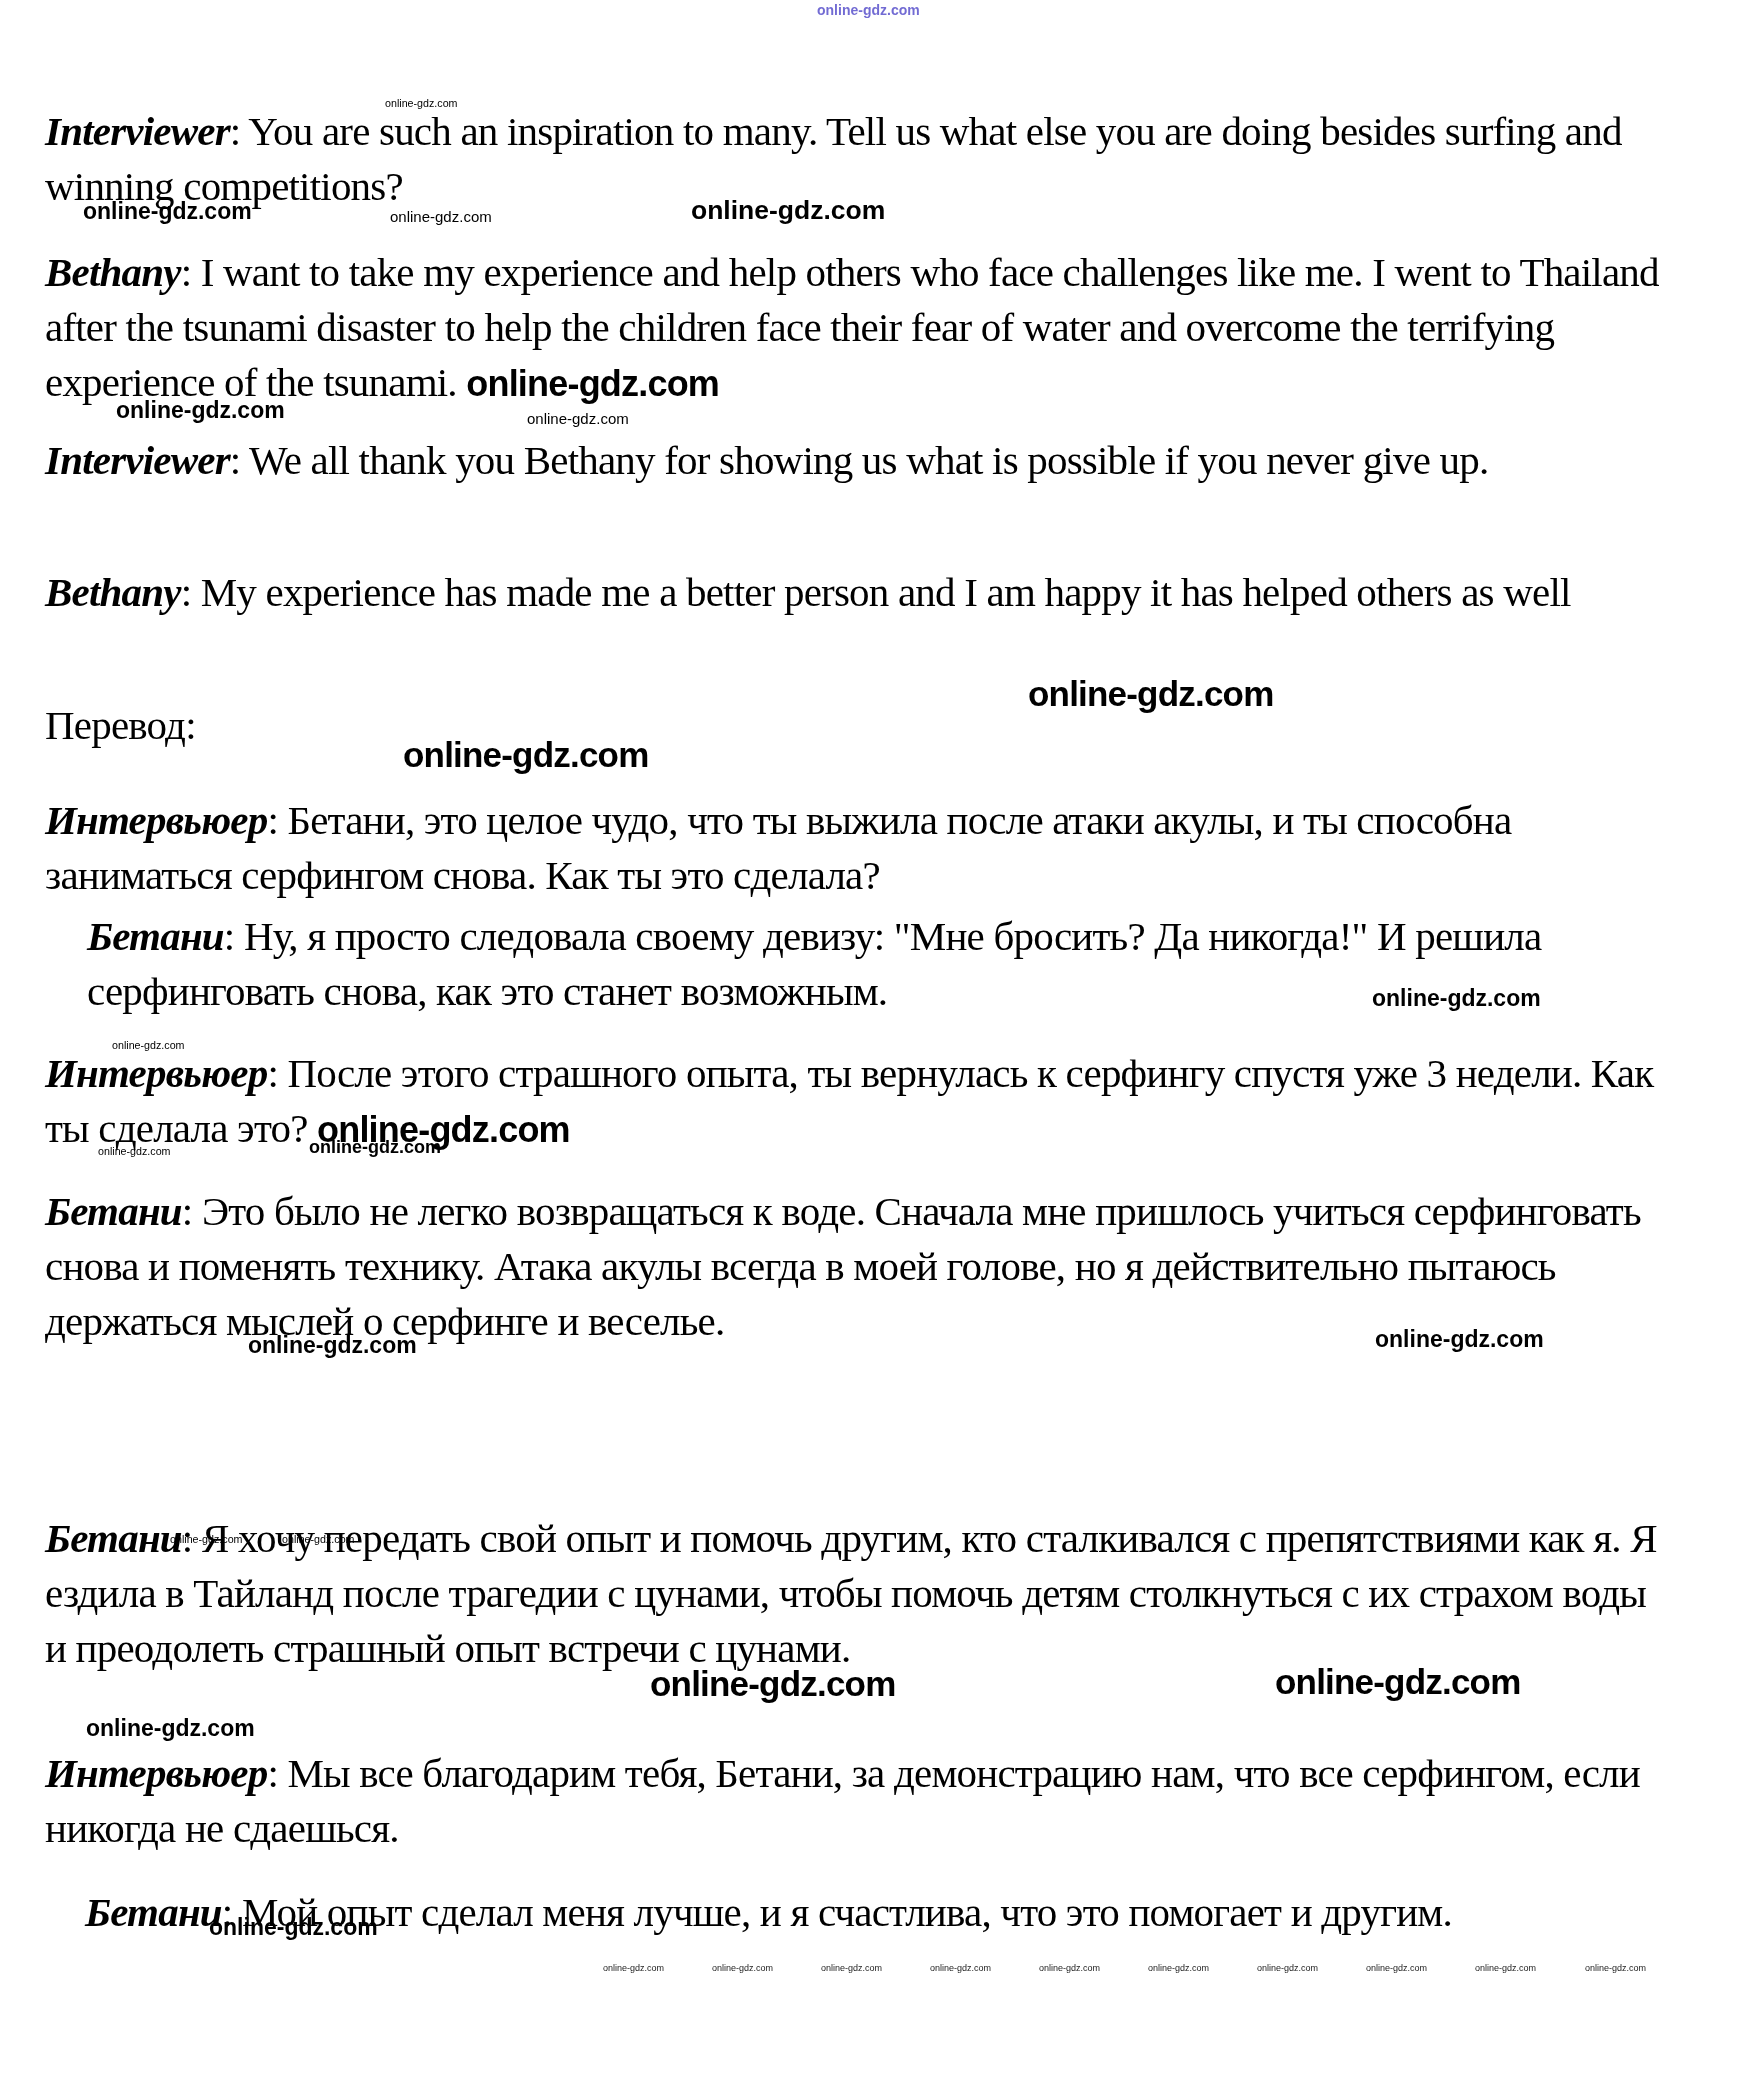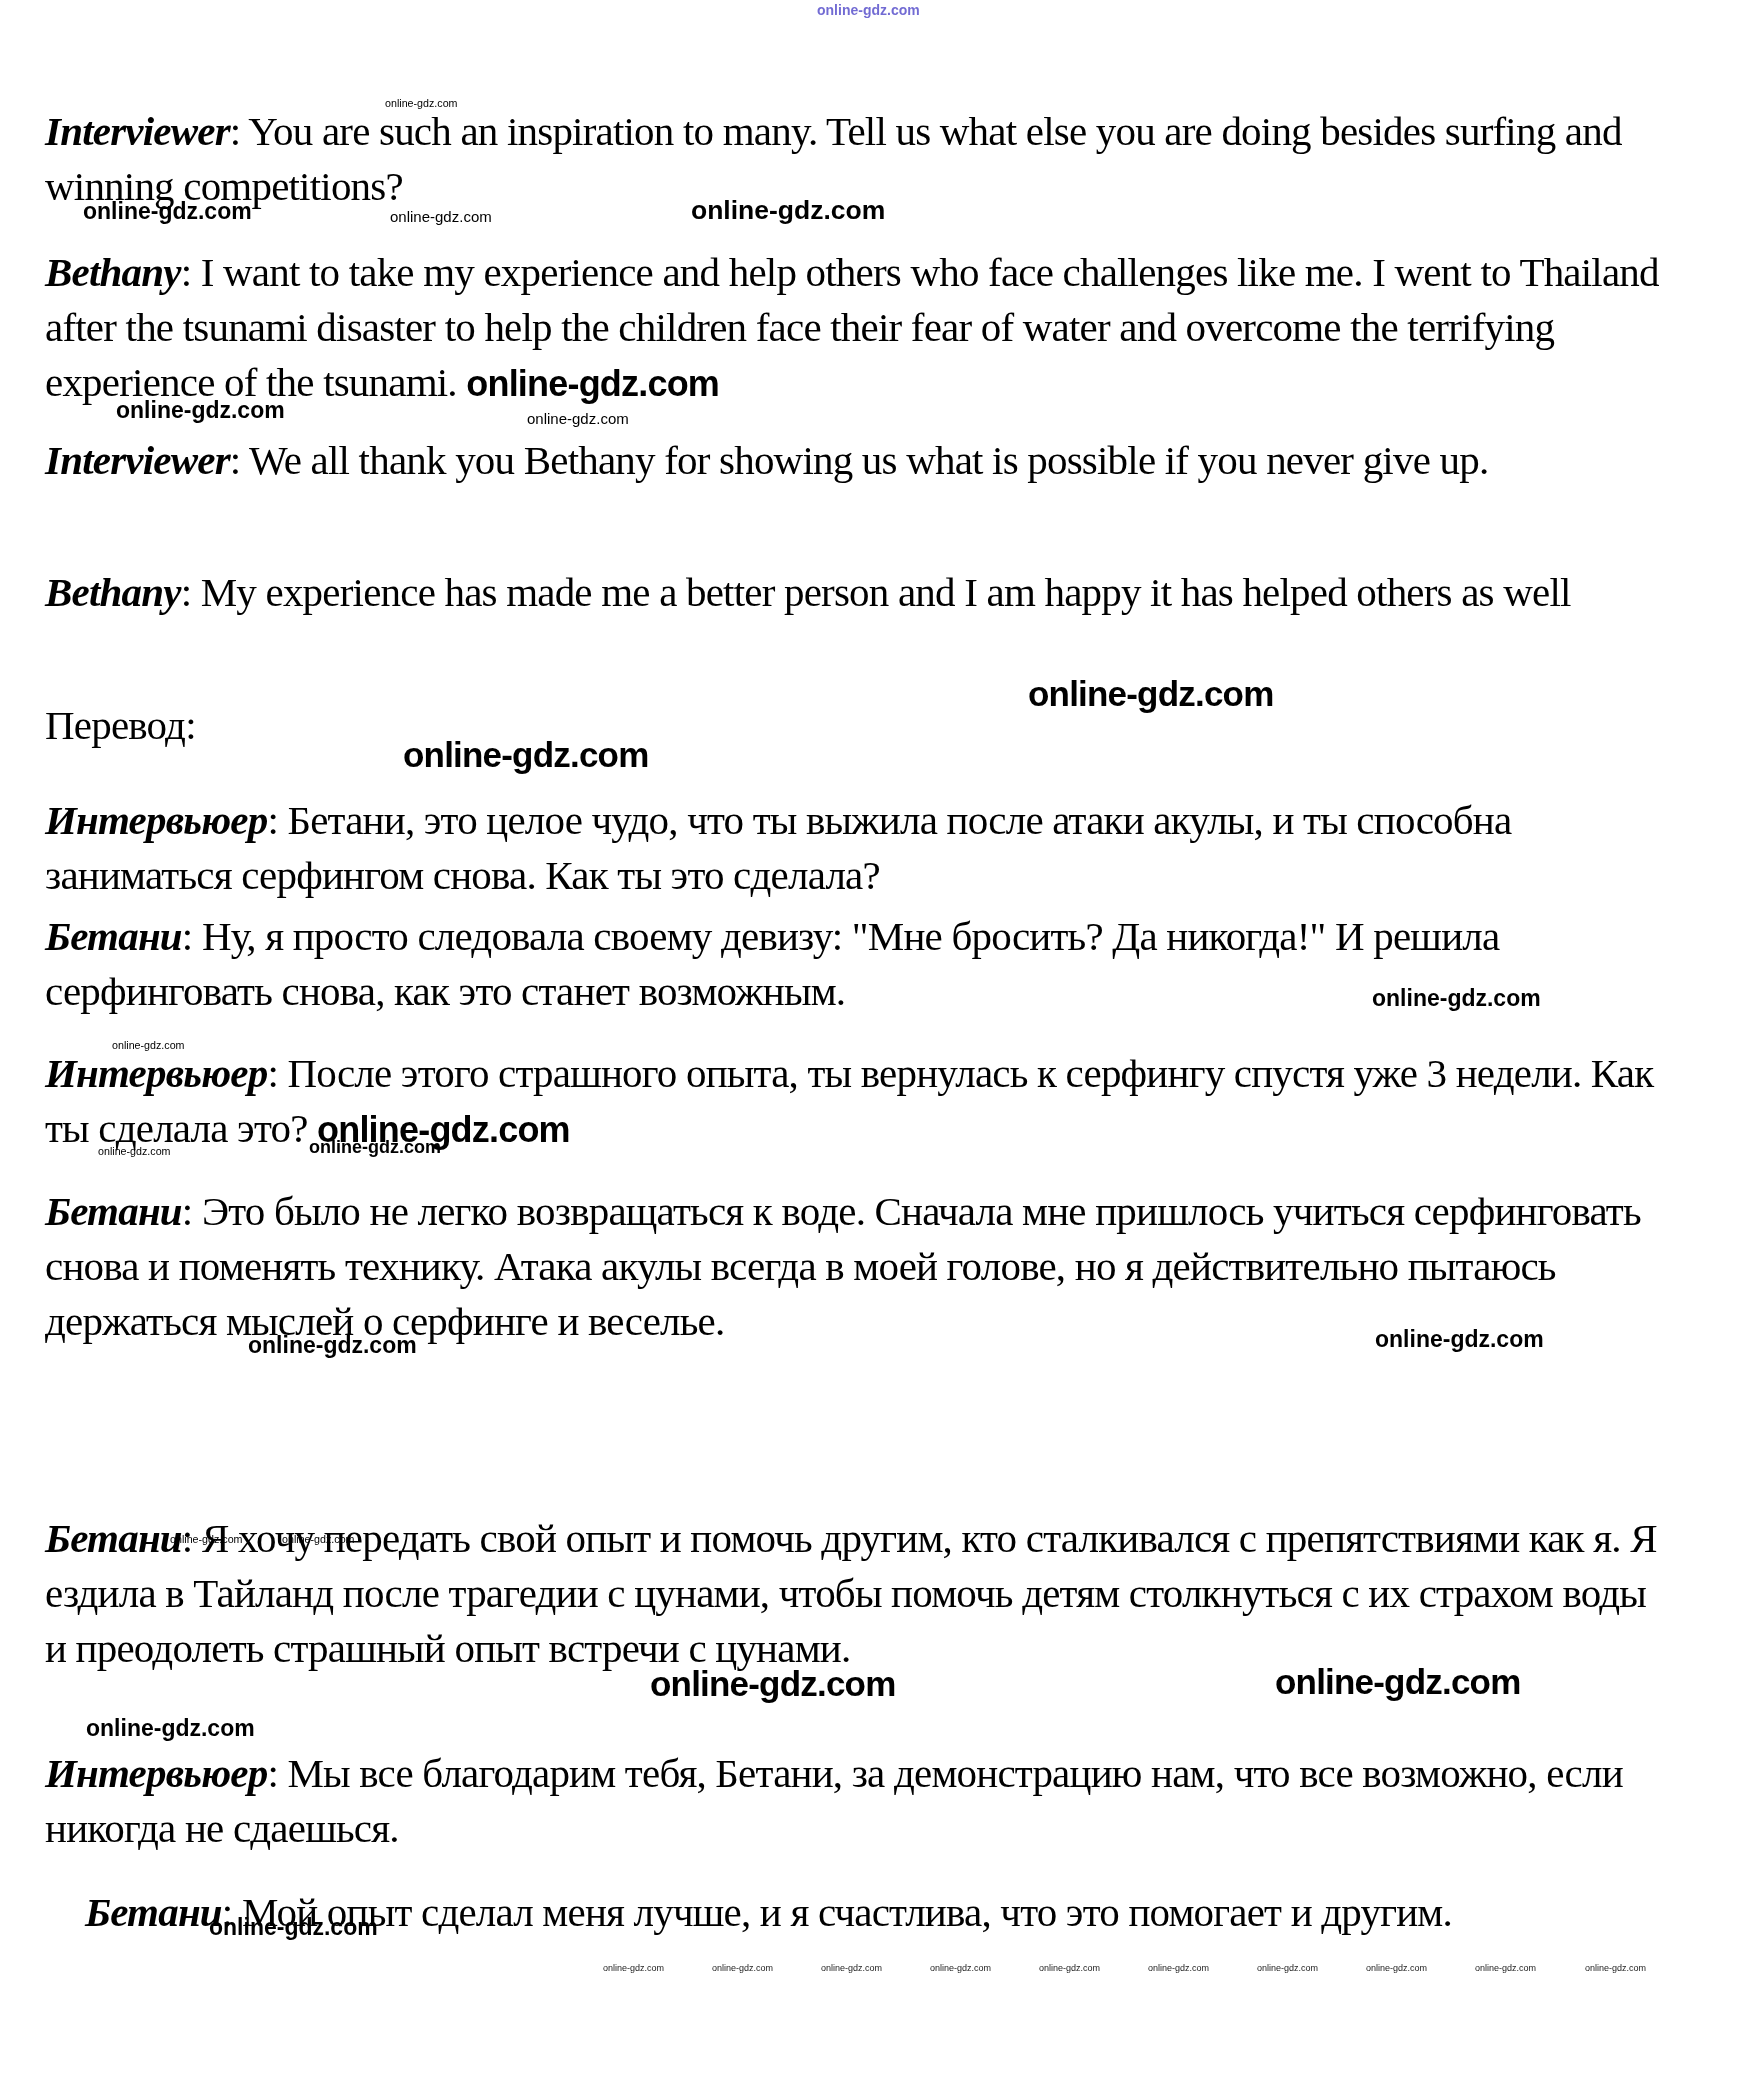--- a/index.html
+++ b/index.html
@@ -21,21 +21,21 @@
     letter-spacing:-0.8px;
     color:#000;
   }
   .speaker { font-weight:bold; font-style:italic;text-align:right; }
   .p1  { top:104px; }
   .p2  { top:245px; }
   .p3  { top:433px; }
   .p4  { top:565px; }
   .label { top:698px; }
   .p5  { top:779px;margin-top:14px; }
-  .p6  { top:909px; }
+  .p6  { top:909px;margin-left:42px; }
   .p7  { top:1046px; }
   .p8  { top:1184px; }
   .p9  { top:1372px; }
   .p10 { top:1511px; }
   .p11 { top:1746px; }
   .p12 { top:1885px;margin-left:40px; }
 
   .wm {
     font-family:"Liberation Sans", sans-serif;
     color:#000;
@@ -76,21 +76,21 @@
 
   <p class="para p6"><b class="speaker">Бетани</b><span>: </span><span>Ну, я просто следовала своему девизу: "Мне бросить? Да никогда!" И решила серфинговать снова, как это станет возможным.</span></p>
 
   <p class="para p7"><b class="speaker">Интервьюер</b><span>: </span><span>После этого страшного опыта, ты вернулась к серфингу спустя уже 3 недели. Как ты сделала это?</span> <span class="wm inline-wm">online-gdz.com</span></p>
 
   <p class="para p8"><b class="speaker">Бетани</b><span>: </span><span>Это было не легко возвращаться к воде. Сначала мне пришлось учиться серфинговать снова и поменять технику. Атака акулы всегда в моей голове, но я действительно пытаюсь держаться мыслей о серфинге и веселье.</span></p>
 
 
   <p class="para p10"><b class="speaker">Бетани</b><span>: </span><span>Я хочу передать свой опыт и помочь другим, кто сталкивался с препятствиями как я. Я ездила в Тайланд после трагедии с цунами, чтобы помочь детям столкнуться с их страхом воды и преодолеть страшный опыт встречи с цунами.</span></p>
 
-  <p class="para p11"><b class="speaker">Интервьюер</b><span>: </span><span>Мы все благодарим тебя, Бетани, за демонстрацию нам, что все возможно, если никогда не сдаешься.</span></p>
+  <p class="para p11"><b class="speaker">Интервьюер</b><span>: </span><span>Мы все благодарим тебя, Бетани, за демонстрацию нам, что все серфингом, если никогда не сдаешься.</span></p>
 
   <p class="para p12"><b class="speaker">Бетани</b><span>: </span><span>Мой опыт сделал меня лучше, и я счастлива, что это помогает и другим.</span></p>
 
   <div>
       <span class="wm wm-abs wm-blue" style="left: 817px; top: 3.3px;">online-gdz.com</span>
       <span class="wm wm-abs wm-tiny" style="left: 385px; top: 98px;">online-gdz.com</span>
       <span class="wm wm-abs wm-md" style="left: 83px; top: 200px;">online-gdz.com</span>
       <span class="wm wm-abs wm-sm" style="left: 390px; top: 209px;">online-gdz.com</span>
       <span class="wm wm-abs wm-lg" style="left: 691px; top: 197px;">online-gdz.com</span>
       <span class="wm wm-abs wm-md" style="left: 116px; top: 399px;">online-gdz.com</span>

